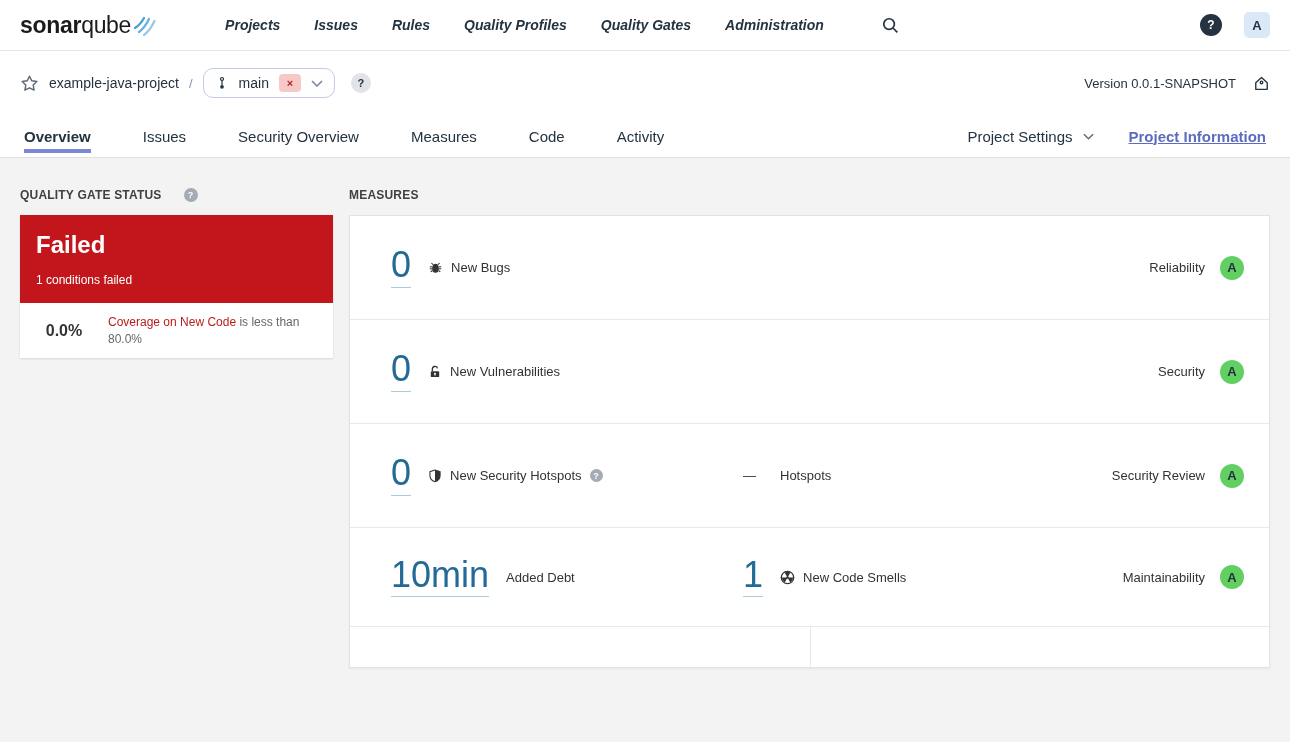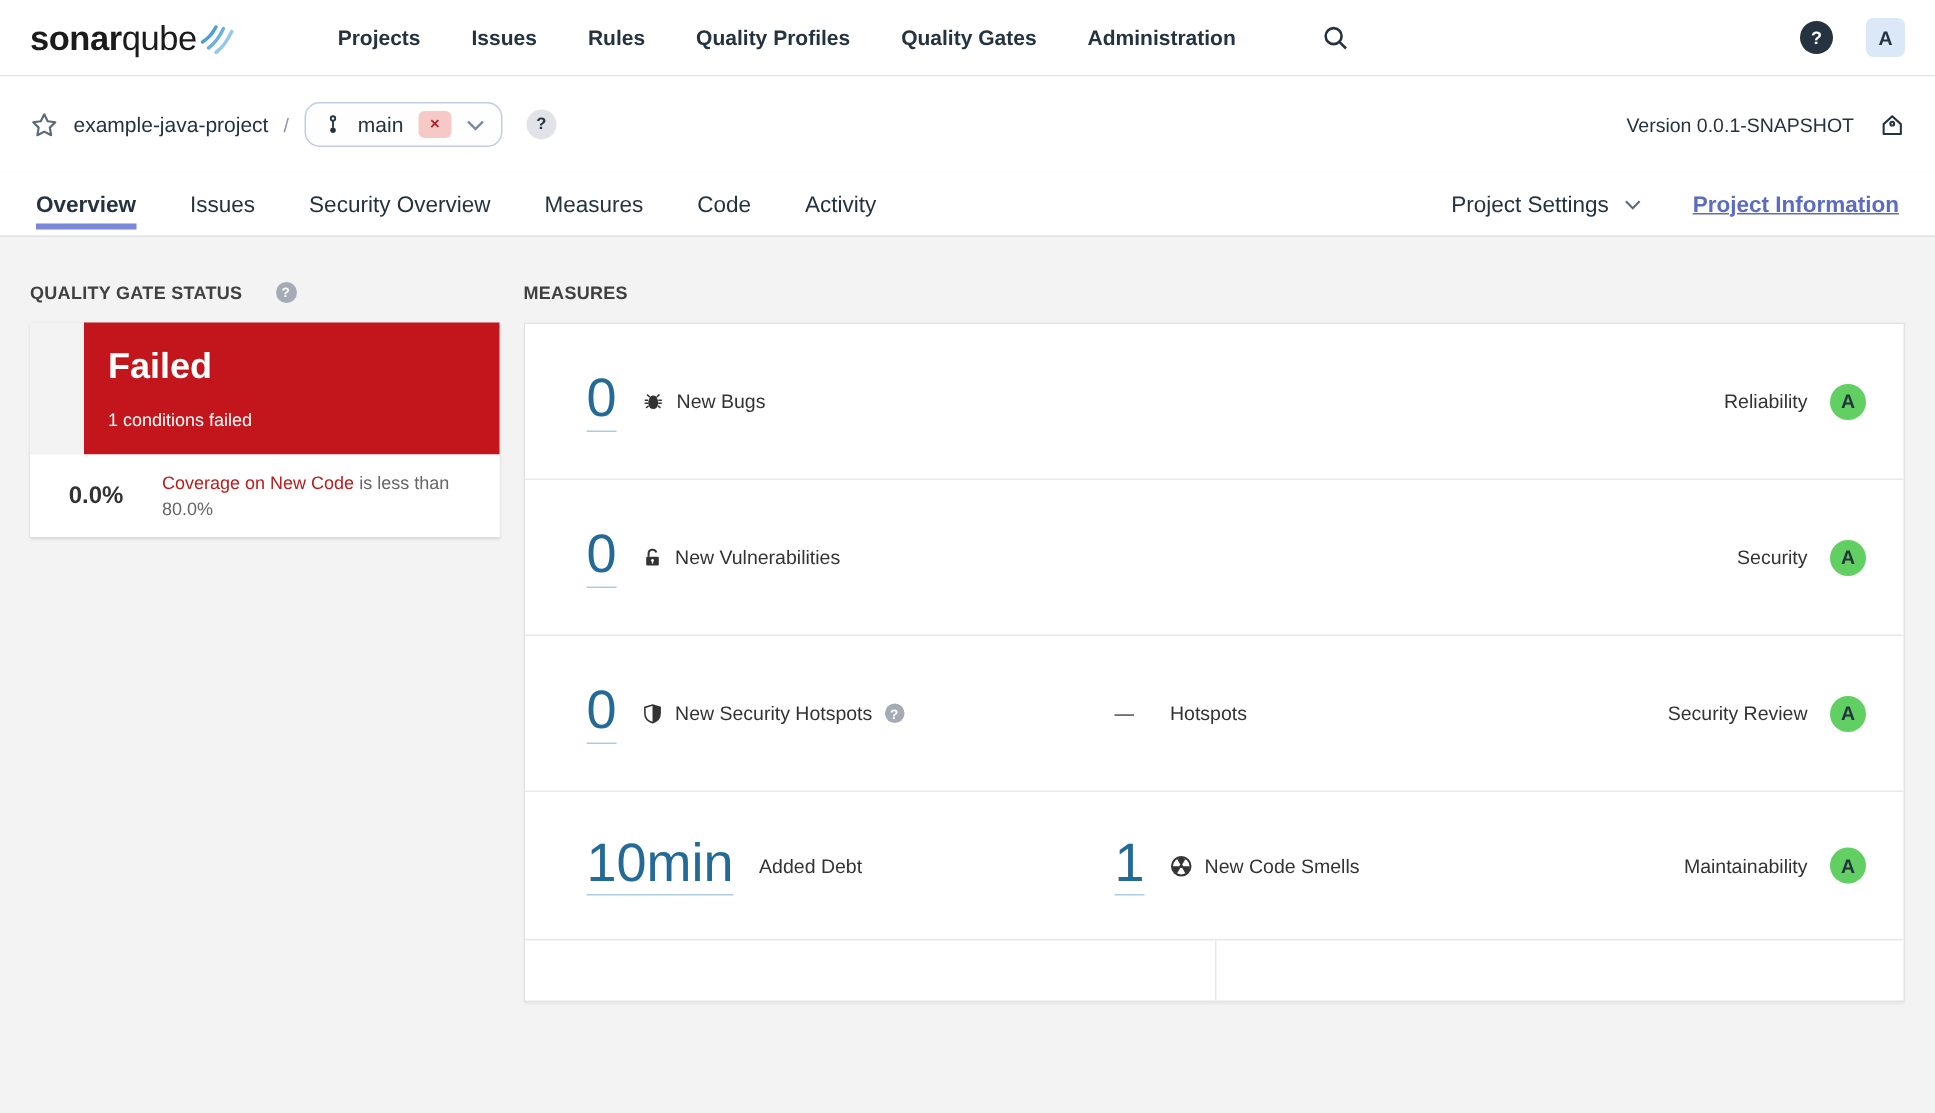--- a/index.html
+++ b/index.html
@@ -9,21 +9,21 @@
     font-family:"Liberation Sans", sans-serif;
     background:#f3f3f3; color:#24333f;
   }
   
   .topnav { height:51px; background:#fff; border-bottom:1px solid #e6e6e6;
             display:flex; align-items:center; padding:0 20px;gap:15px; }
   .logo { display:flex; align-items:flex-start; font-size:23px; color:#1b1b1b; letter-spacing:-0.3px; cursor:pointer; }
   .logo .b { font-weight:700; }
   .logo svg { margin-left:1px; margin-top:-5px; }
   .nav-menu { display:flex; gap:34px; margin-left:51px; }
-  .nav-item { font-size:14px; font-weight:600; color:#24333f; cursor:pointer; }
+  .nav-item { font-size:14px; font-weight:600; color:#24333f; cursor:pointer;font-style:italic; }
   .search-btn { margin-left:42px; cursor:pointer; display:flex; align-items:center; }
   .nav-right { margin-left:auto; display:flex; align-items:center; gap:22px; }
   .help-circle { width:22px; height:22px; border-radius:50%; background:#24333f; color:#fff;
                  font-size:12px; font-weight:700; display:flex; align-items:center; justify-content:center; cursor:pointer; }
   .avatar { width:26px; height:26px; border-radius:5px; background:#dbe8f7; color:#24333f;
             font-size:13px; font-weight:600; display:flex; align-items:center; justify-content:center; cursor:pointer; }
   
   .crumb-row { height:64px; background:#fff; display:flex; align-items:center; padding:0 20px; }
   .star { display:flex; align-items:center; cursor:pointer; }
   .project-name { font-size:14px; margin-left:10px; color:#24333f; }
@@ -32,37 +32,37 @@
                  display:flex; align-items:center; padding:0 11px; gap:10px; cursor:pointer; }
   .branch-name { font-size:14px; color:#24333f; }
   .branch-x { width:22px; height:18px; border-radius:4px; background:#f7c9c6; color:#b02227;
               font-size:11px; font-weight:700; display:flex; align-items:center; justify-content:center; cursor:pointer; }
   .pill-help { width:20px; height:20px; border-radius:50%; background:#e1e3e8; color:#24333f; font-size:11px;
                font-weight:700; display:flex; align-items:center; justify-content:center; margin-left:16px; cursor:pointer; }
   .crumb-right { margin-left:auto; display:flex; align-items:center; gap:17px; }
   .version-label { font-size:13px; color:#24333f; }
   
   .tab-row { height:43px; background:#fff; border-bottom:1px solid #e0e0e0; display:flex; align-items:center; padding:0 24px; }
-  .tabs { display:flex; gap:36px; height:100%; align-items:stretch; }
+  .tabs { display:flex; gap:52px; height:100%; align-items:stretch; }
   .tab { font-size:15px; display:flex; align-items:center; position:relative; cursor:pointer; color:#24333f; }
   .tab.active { font-weight:700; }
   .tab.active::after { content:""; position:absolute; left:0; right:0; bottom:4px; height:4px; background:var(--accent-purple); }
   .tab-row-right { margin-left:auto; display:flex; align-items:center; gap:34px; }
   .proj-settings { font-size:15px; display:flex; align-items:center; gap:11px; cursor:pointer; }
   .proj-info { font-size:15px; font-weight:700; color:var(--info-link-purple); text-decoration:underline; cursor:pointer; }
   
   .content { display:flex; padding:30px 20px 0; gap:16px; }
   .sec-title { font-size:12px; font-weight:700; color:#404040; display:flex; align-items:center; gap:22px;
                margin:0 0 13px; letter-spacing:.2px; }
   .mini-help { width:14px; height:14px; border-radius:50%; background:#a5abb5; color:#fff; font-size:9px;
                font-weight:700; display:inline-flex; align-items:center; justify-content:center; cursor:pointer; flex:none; }
   
   .qg-col { width:313px; flex:none; }
   .qg-card { box-shadow:0 1px 2px rgba(0,0,0,.12); }
-  .qg-banner { background:var(--failed-red); color:#fff; padding:17px 16px 16px;margin-left:36px; }
+  .qg-banner { background:var(--failed-red); color:#fff; padding:17px 16px 16px; }
   .qg-status { font-size:24px; font-weight:700; line-height:1.1; }
   .qg-cond-count { font-size:12px; margin-top:15px; }
   .qg-condition { background:#fff; display:flex; align-items:center; padding:11px 8px 11px 0; }
   .qg-val { width:88px; flex:none; text-align:center; font-size:16px; font-weight:700; color:#333; }
   .qg-text { font-size:12px; color:#666; width:210px; line-height:1.38; }
   .qg-metric { color:#b91c1c; }
   
   .meas-col { flex:1; }
   .mtabs { display:flex; position:relative; z-index:2; height:95px; }
   .mtab { width:161px; padding:15px 16px; cursor:pointer; }

